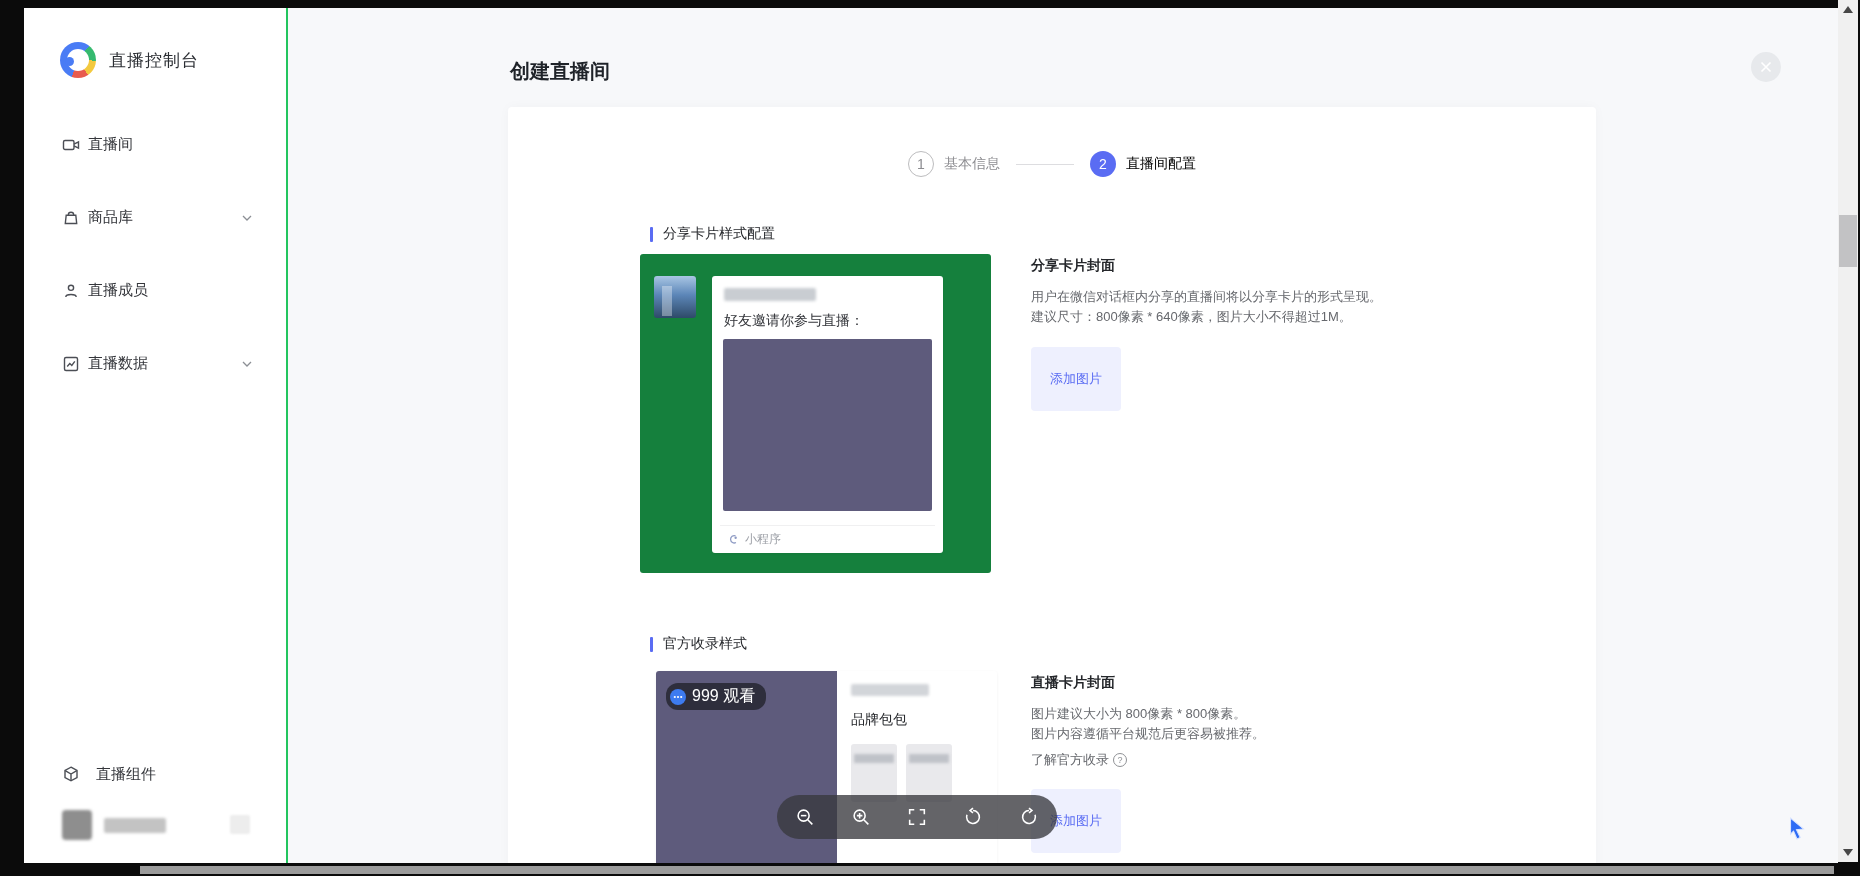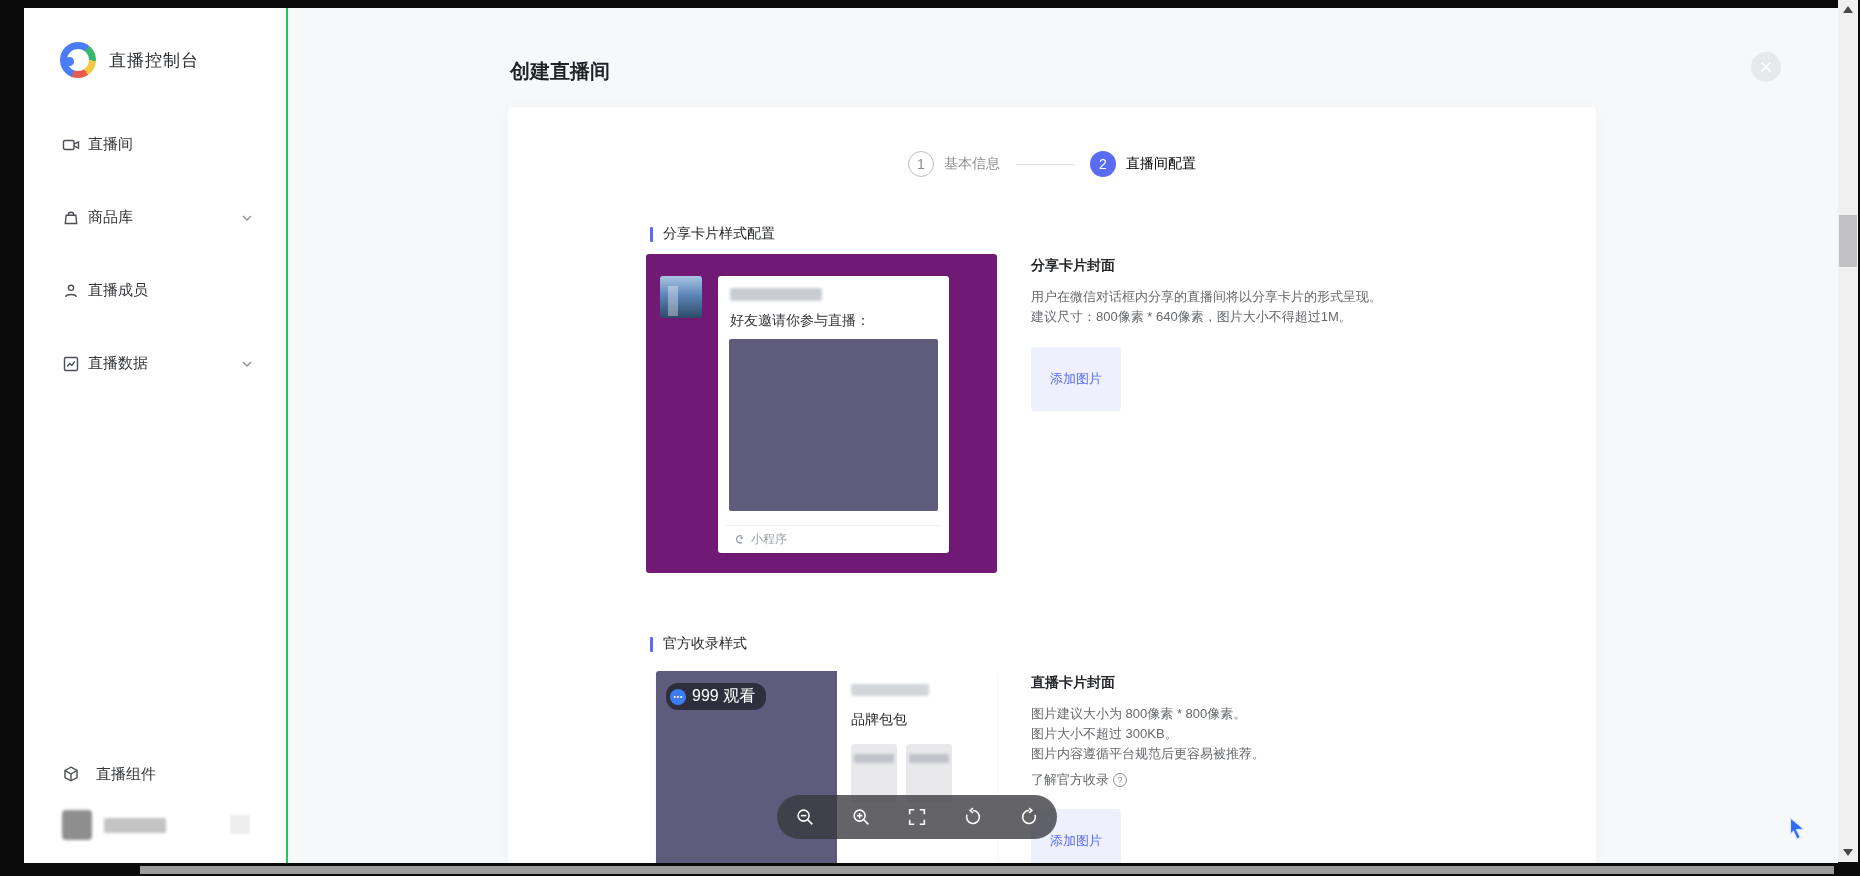--- a/index.html
+++ b/index.html
@@ -44,21 +44,21 @@
   .step.active .step-circle{background:#5a6cf3;color:#fff;}
   .step.active .step-label{font-size:14px;color:#000000;}
   .step-line{width:58px;height:1px;background:#dddde0;}
 
   .section-title{position:absolute;left:136px;display:flex;align-items:center;gap:10px;font-size:14px;font-weight:400;color:#25272b;margin-left:6px;}
   .section-title::before{content:"";width:3px;height:15px;background:#5a6cf3;border-radius:1px;}
   .sec1-title{top:118px;}
   .sec2-title{top:528px;}
 
   
-  .panel1{position:absolute;left:138px;top:147px;width:351px;height:319px;background:#701a75;border-radius:3px;}
+  .panel1{position:absolute;left:132px;top:147px;width:351px;height:319px;background:#15803d;border-radius:3px;}
   .avatar-img{position:absolute;left:14px;top:22px;width:42px;height:42px;border-radius:3px;
     background:linear-gradient(180deg,#a9c6e4 0%,#5c86b8 45%,#2e4a68 100%);}
   .avatar-img::after{content:"";position:absolute;left:8px;top:10px;width:10px;height:30px;background:rgba(255,255,255,.35);}
   .chat-card{position:absolute;left:72px;top:22px;width:231px;height:277px;background:#fff;border-radius:3px;box-shadow:0 1px 3px rgba(0,0,0,.06);display:flex;flex-direction:column;padding:10px 8px 0 8px;}
   .sender-redact{width:92px;height:13px;border-radius:2px;background:#c9cdd2;filter:blur(1.5px);margin:2px 0 11px 4px;}
   .invite-text{font-size:14px;color:#33353a;margin:0 0 9px 4px;}
   .share-img{height:172px;margin:0 3px;background:#5e5b7c;border-radius:2px;}
   .chat-footer{margin-top:auto;border-top:1px solid #f0f0f1;height:28px;display:flex;align-items:center;gap:6px;padding:0 6px;}
   .chat-footer .lbl{font-size:12px;color:#9b9ea5;}
 
@@ -231,21 +231,20 @@
             <div class="product-block"></div>
             <div class="product-block"></div>
           </div>
         </div>
       </div>
 
       <div class="info-col info2">
         <div class="info-title">直播卡片封面</div>
         <div class="lines">
           <div class="info-line">图片建议大小为 800像素 * 800像素。</div>
-          <div class="info-line">图片大小不超过 300KB。</div>
           <div class="info-line">图片内容遵循平台规范后更容易被推荐。</div>
         </div>
         <div class="link-row">
           <span>了解官方收录</span>
           <span class="help-circle">?</span>
         </div>
         <button class="add-btn">添加图片</button>
       </div>
 
     </section>

